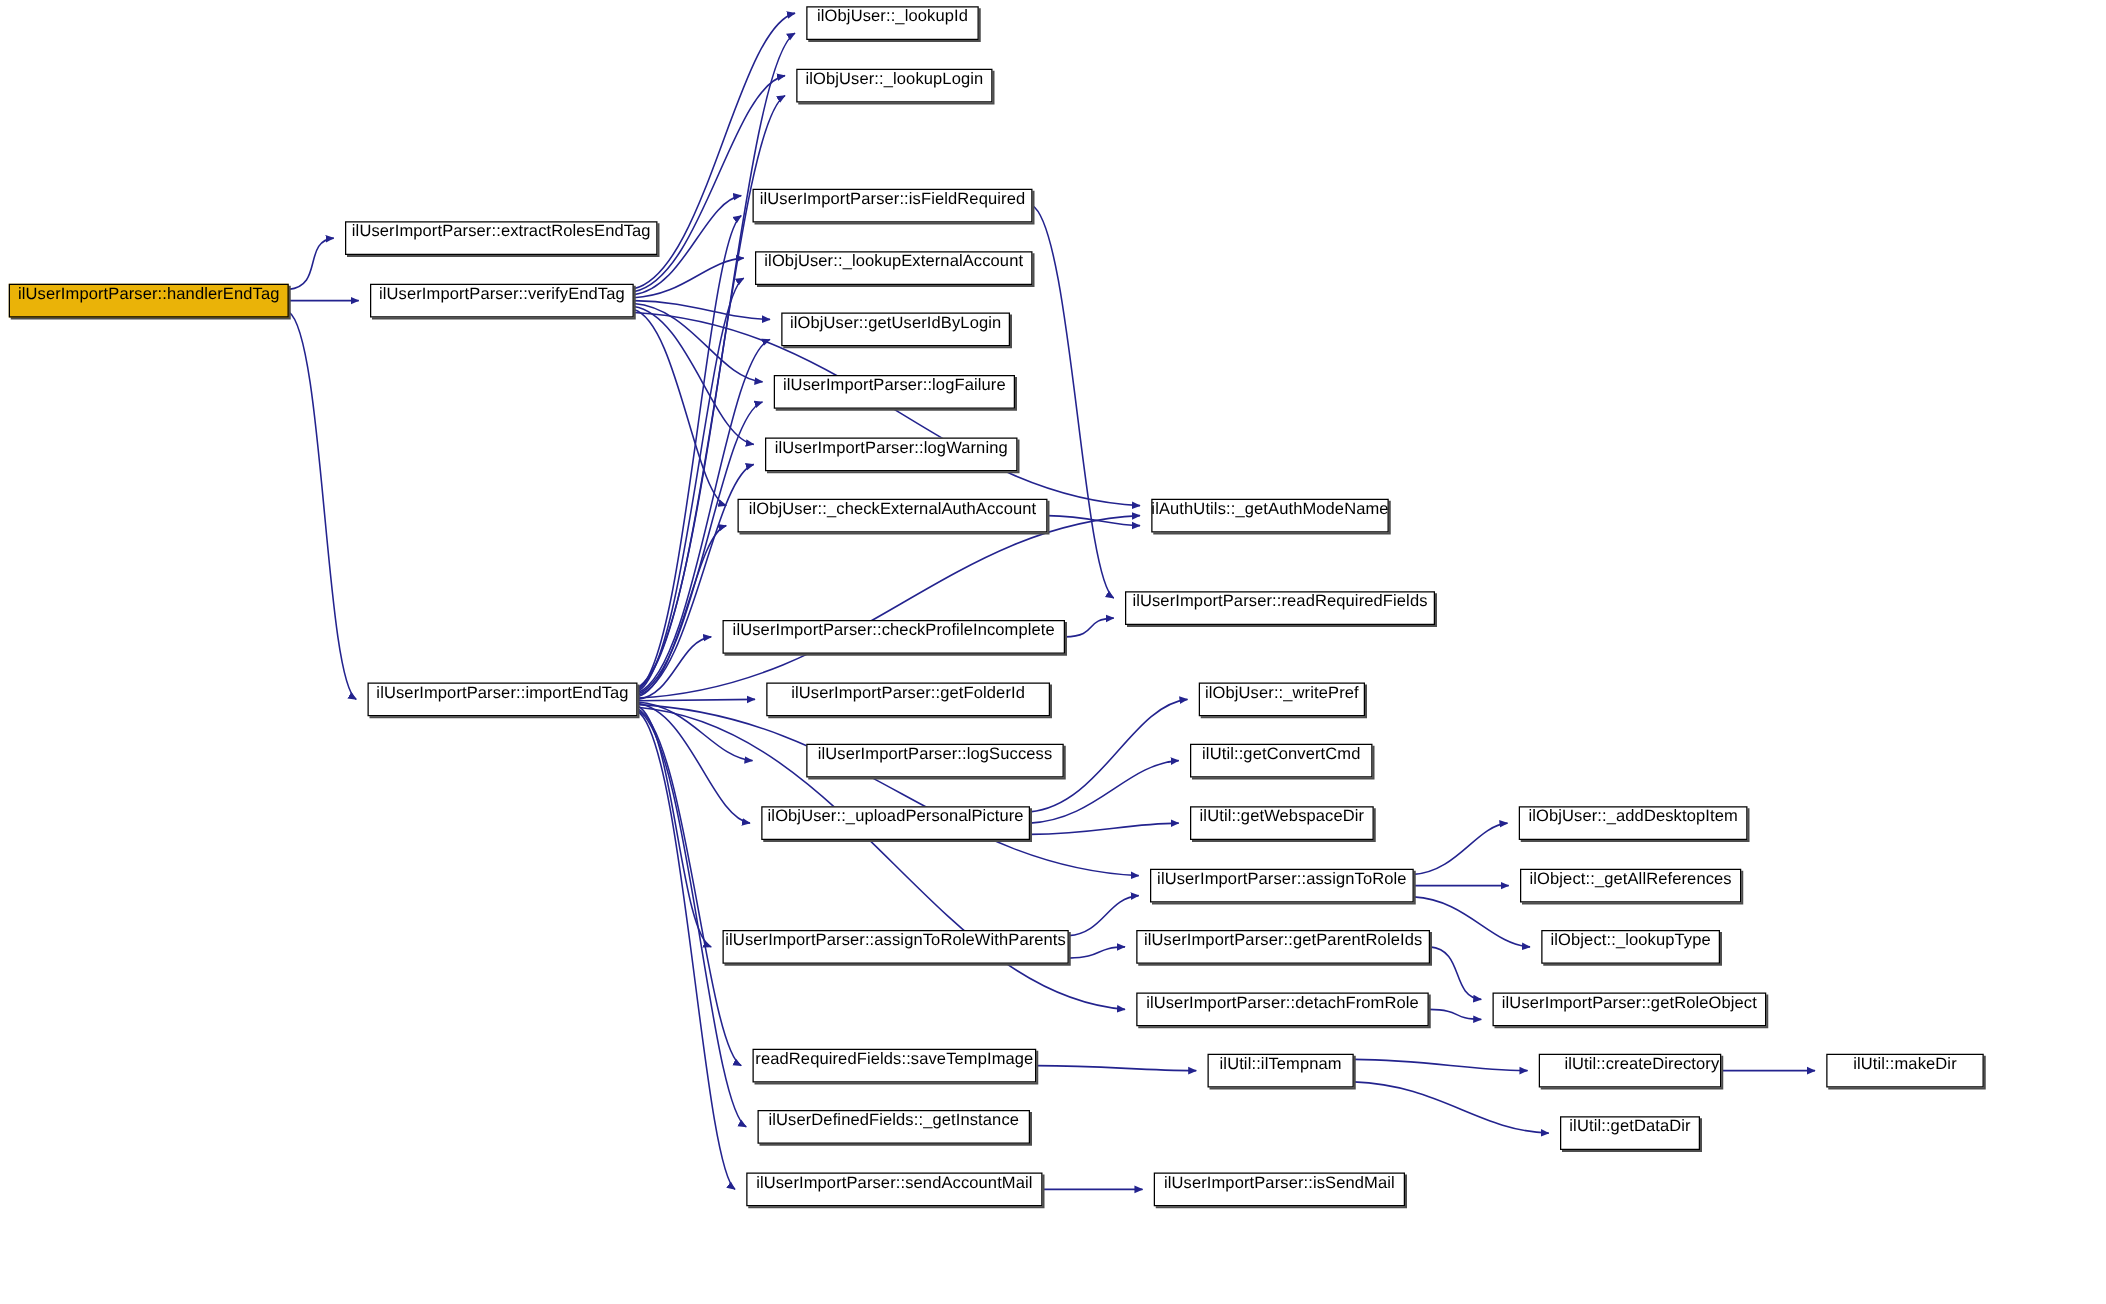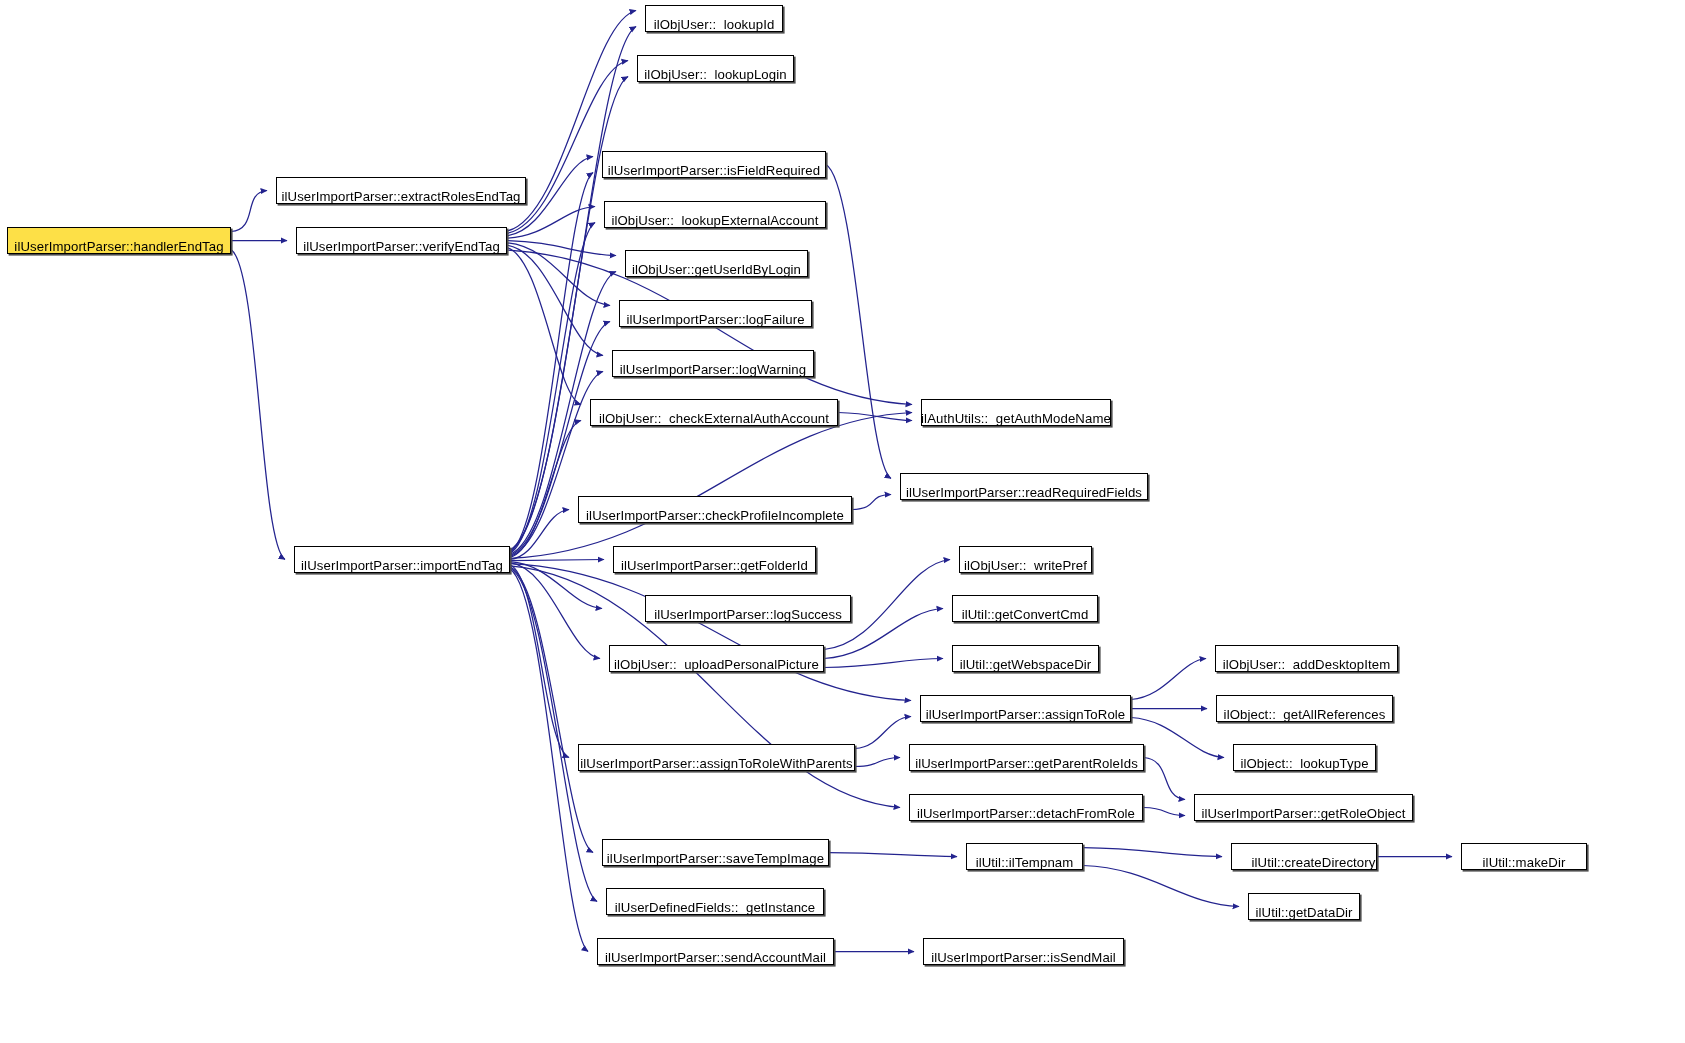--- a/index.html
+++ b/index.html
@@ -1,22 +1,22 @@
 <!DOCTYPE html>
 <html><head>
 <meta charset="utf-8">
 <style>
   html,body{margin:0;padding:0;background:#ffffff;}
   body{font-family:"Liberation Sans","DejaVu Sans",sans-serif;}
   #canvas{position:relative;width:1685px;height:1043px;background:#ffffff;overflow:hidden;}
   svg.edges{position:absolute;left:0;top:0;width:1685px;height:1043px;pointer-events:none;}
   .node{position:absolute;box-sizing:border-box;border:1px solid #000000;background:#ffffff;
-        box-shadow:1.6px 1.6px 0 0 #4d4d4d;display:flex;align-items:flex-end;justify-content:center;}
+        box-shadow:1.6px 1.6px 0 0 #4d4d4d;display:flex;align-items:flex-start;justify-content:center;}
   .node .lbl{font-size:13.2px;color:#000000;white-space:nowrap;line-height:1;letter-spacing:0.1px;}
-  .node.root{background:#fde047;}
+  .node.root{background:#eab308;}
 </style>
 </head>
 <body>
 
 <div id="canvas">
   <svg class="edges" id="edge-layer" viewBox="0 0 1685 1043" xmlns="http://www.w3.org/2000/svg">
       <defs>
         <marker id="arrow" viewBox="0 0 10 10" refX="9.2" refY="5" markerWidth="7" markerHeight="7" orient="auto-start-reverse" markerUnits="userSpaceOnUse">
           <path d="M 0 0.6 L 10 5 L 0 9.4 z" fill="#23238e"></path>
         </marker>
@@ -110,21 +110,21 @@
       </div>
       <div class="node" style="left: 921px; top: 399px; width: 190px; height: 27px;">
         <span class="lbl">ilAuthUtils::_getAuthModeName</span>
       </div>
       <div class="node" style="left: 900px; top: 473px; width: 248px; height: 27px;">
         <span class="lbl">ilUserImportParser::readRequiredFields</span>
       </div>
       <div class="node" style="left: 578px; top: 496px; width: 274px; height: 27px;">
         <span class="lbl">ilUserImportParser::checkProfileIncomplete</span>
       </div>
-      <div class="node" style="left: 613px; top: 546px; width: 203px; height: 27px;">
+      <div class="node" style="left: 613px; top: 546px; width: 227px; height: 27px;">
         <span class="lbl">ilUserImportParser::getFolderId</span>
       </div>
       <div class="node" style="left: 645px; top: 595px; width: 206px; height: 27px;">
         <span class="lbl">ilUserImportParser::logSuccess</span>
       </div>
       <div class="node" style="left: 609px; top: 645px; width: 215px; height: 27px;">
         <span class="lbl">ilObjUser::_uploadPersonalPicture</span>
       </div>
       <div class="node" style="left: 959px; top: 546px; width: 133px; height: 27px;">
         <span class="lbl">ilObjUser::_writePref</span>
@@ -153,21 +153,21 @@
       <div class="node" style="left: 1216px; top: 695px; width: 177px; height: 27px;">
         <span class="lbl">ilObject::_getAllReferences</span>
       </div>
       <div class="node" style="left: 1233px; top: 744px; width: 143px; height: 27px;">
         <span class="lbl">ilObject::_lookupType</span>
       </div>
       <div class="node" style="left: 1194px; top: 794px; width: 219px; height: 27px;">
         <span class="lbl">ilUserImportParser::getRoleObject</span>
       </div>
       <div class="node" style="left: 602px; top: 839px; width: 227px; height: 27px;">
-        <span class="lbl">ilUserImportParser::saveTempImage</span>
+        <span class="lbl">readRequiredFields::saveTempImage</span>
       </div>
       <div class="node" style="left: 966px; top: 843px; width: 117px; height: 27px;">
         <span class="lbl">ilUtil::ilTempnam</span>
       </div>
       <div class="node" style="left: 1231px; top: 843px; width: 146px; height: 27px; padding-left: 19px;">
         <span class="lbl">ilUtil::createDirectory</span>
       </div>
       <div class="node" style="left: 1461px; top: 843px; width: 126px; height: 27px;">
         <span class="lbl">ilUtil::makeDir</span>
       </div>

